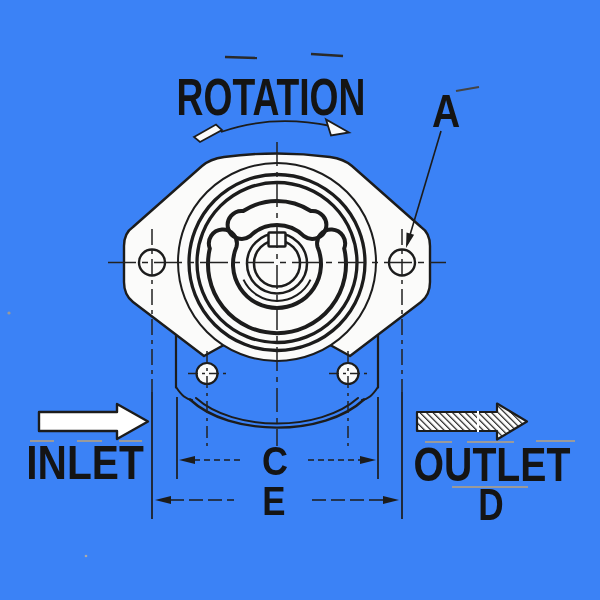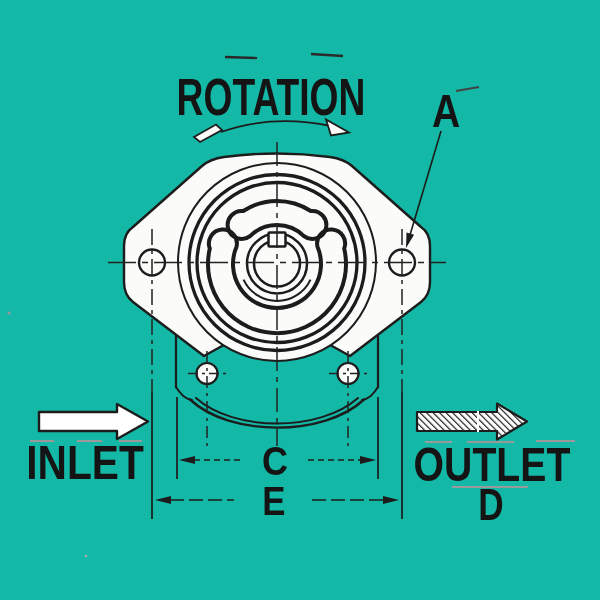--- a/index.html
+++ b/index.html
@@ -1,19 +1,19 @@
 <!DOCTYPE html>
 <html><head>
 <meta charset="utf-8">
 <style>
   html,body{margin:0;padding:0;}
   .stage{
     position:relative;
     width:600px;height:600px;
-    background:#14b8a6;
+    background:#3b82f6;
     overflow:hidden;
     font-family:"Liberation Sans", sans-serif;
     text-decoration:underline;
   }
   .stage svg{position:absolute;left:0;top:0;}
   .lbl{
     position:absolute;
     color:#141414;
     font-weight:bold;
     white-space:nowrap;

